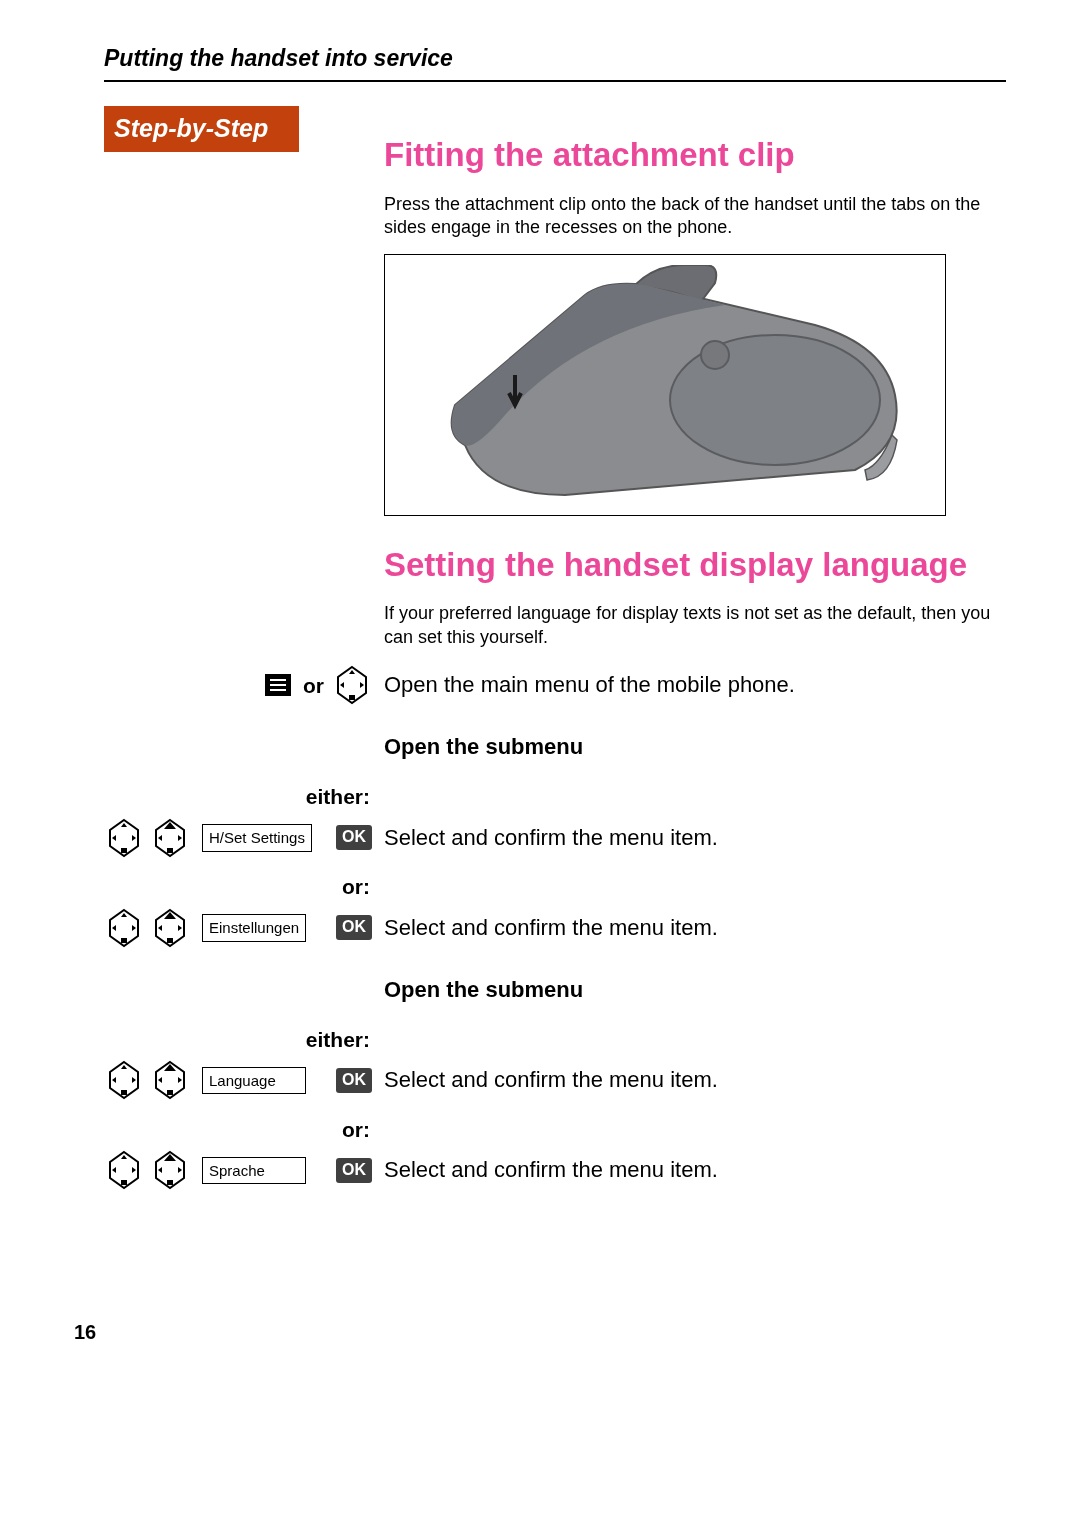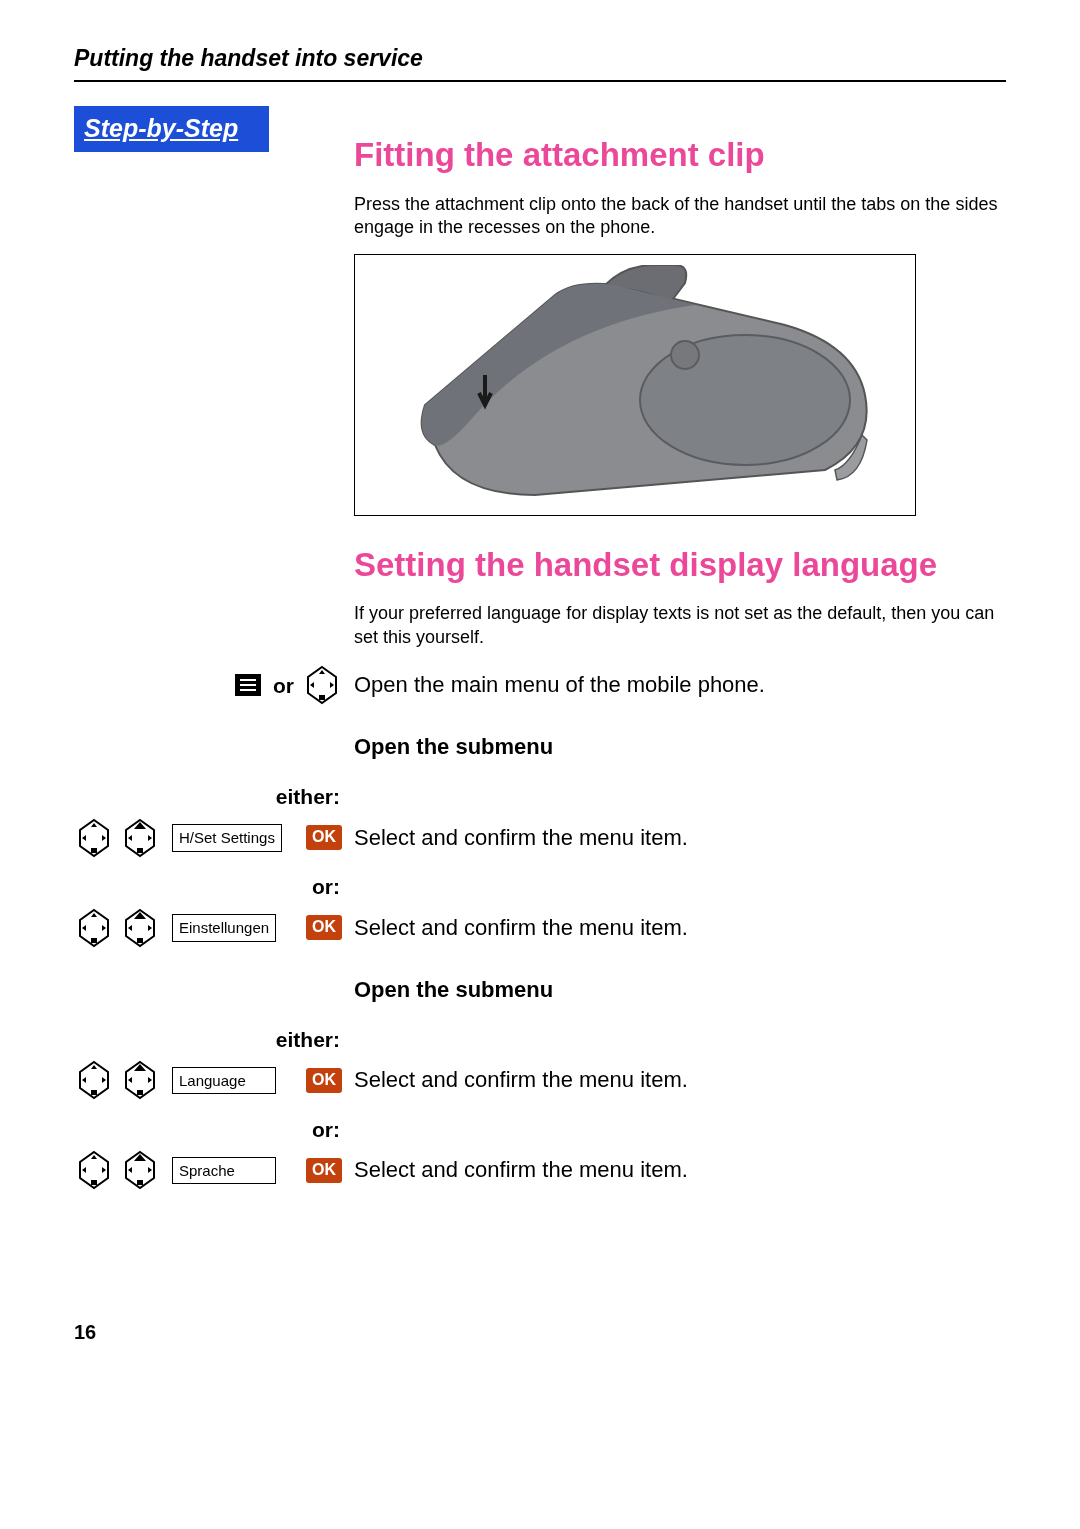--- a/index.html
+++ b/index.html
@@ -9,21 +9,21 @@
     font-family: "Helvetica Neue", Helvetica, Arial, sans-serif;
     color: #000;
     font-size: 21px;
     line-height: 1.3;
   }
   .page {
     width: 1080px;
     height: 1387px;
     position: relative;
     box-sizing: border-box;
-    padding: 44px 74px 0 74px;
+    padding: 44px 74px 0 104px;
   }
   .running-head {
     font-weight: 700;
     font-style: italic;
     font-size: 23px;
     padding-bottom: 6px;
     border-bottom: 2px solid #000;
   }
   .columns {
     display: flex;
@@ -31,29 +31,28 @@
   }
   .col-left {
     width: 270px;
     flex: 0 0 270px;
   }
   .col-right {
     flex: 1 1 auto;
     padding-left: 10px;
   }
   .step-badge {
-    background: #1d4ed8;
+    background: #c2410c;
     color: #fff;
     font-weight: 700;
     font-style: italic;
     font-size: 25px;
     padding: 6px 12px 8px 10px;
     width: 195px;
     box-sizing: border-box;
-    text-decoration: underline;
   }
   h2.section {
     color: #ec4899;
     font-weight: 700;
     font-size: 33px;
     margin: 28px 0 16px 0;
   }
   p.body {
     margin: 0 0 14px 0;
     font-size: 18px;
@@ -100,21 +99,21 @@
   }
   .menu-box::before {
     content: "";
     position: absolute;
     left: 5px; right: 5px; top: 5px;
     height: 2px; background: #fff;
     box-shadow: 0 5px 0 #fff, 0 10px 0 #fff;
   }
   .ok-badge {
     display: inline-block;
-    background: #c2410c;
+    background: #404040;
     color: #fff;
     font-weight: 700;
     font-size: 16px;
     padding: 2px 6px;
     border-radius: 3px;
     margin-left: 10px;
   }
   .menu-label-box {
     border: 1px solid #000;
     font-size: 15px;

